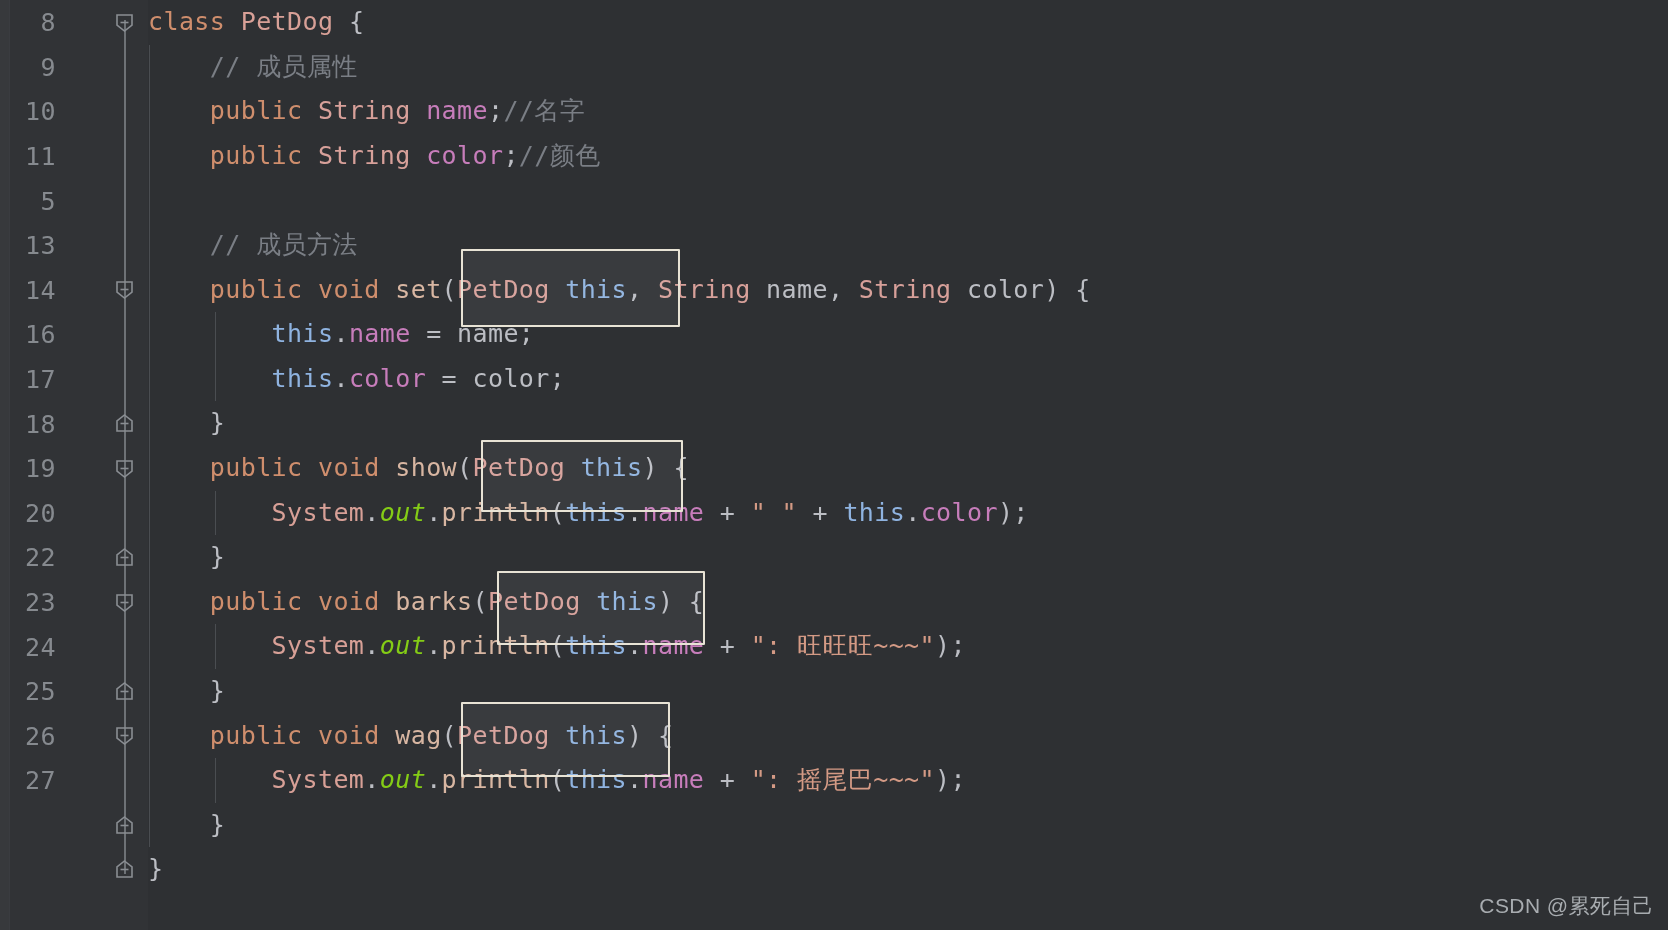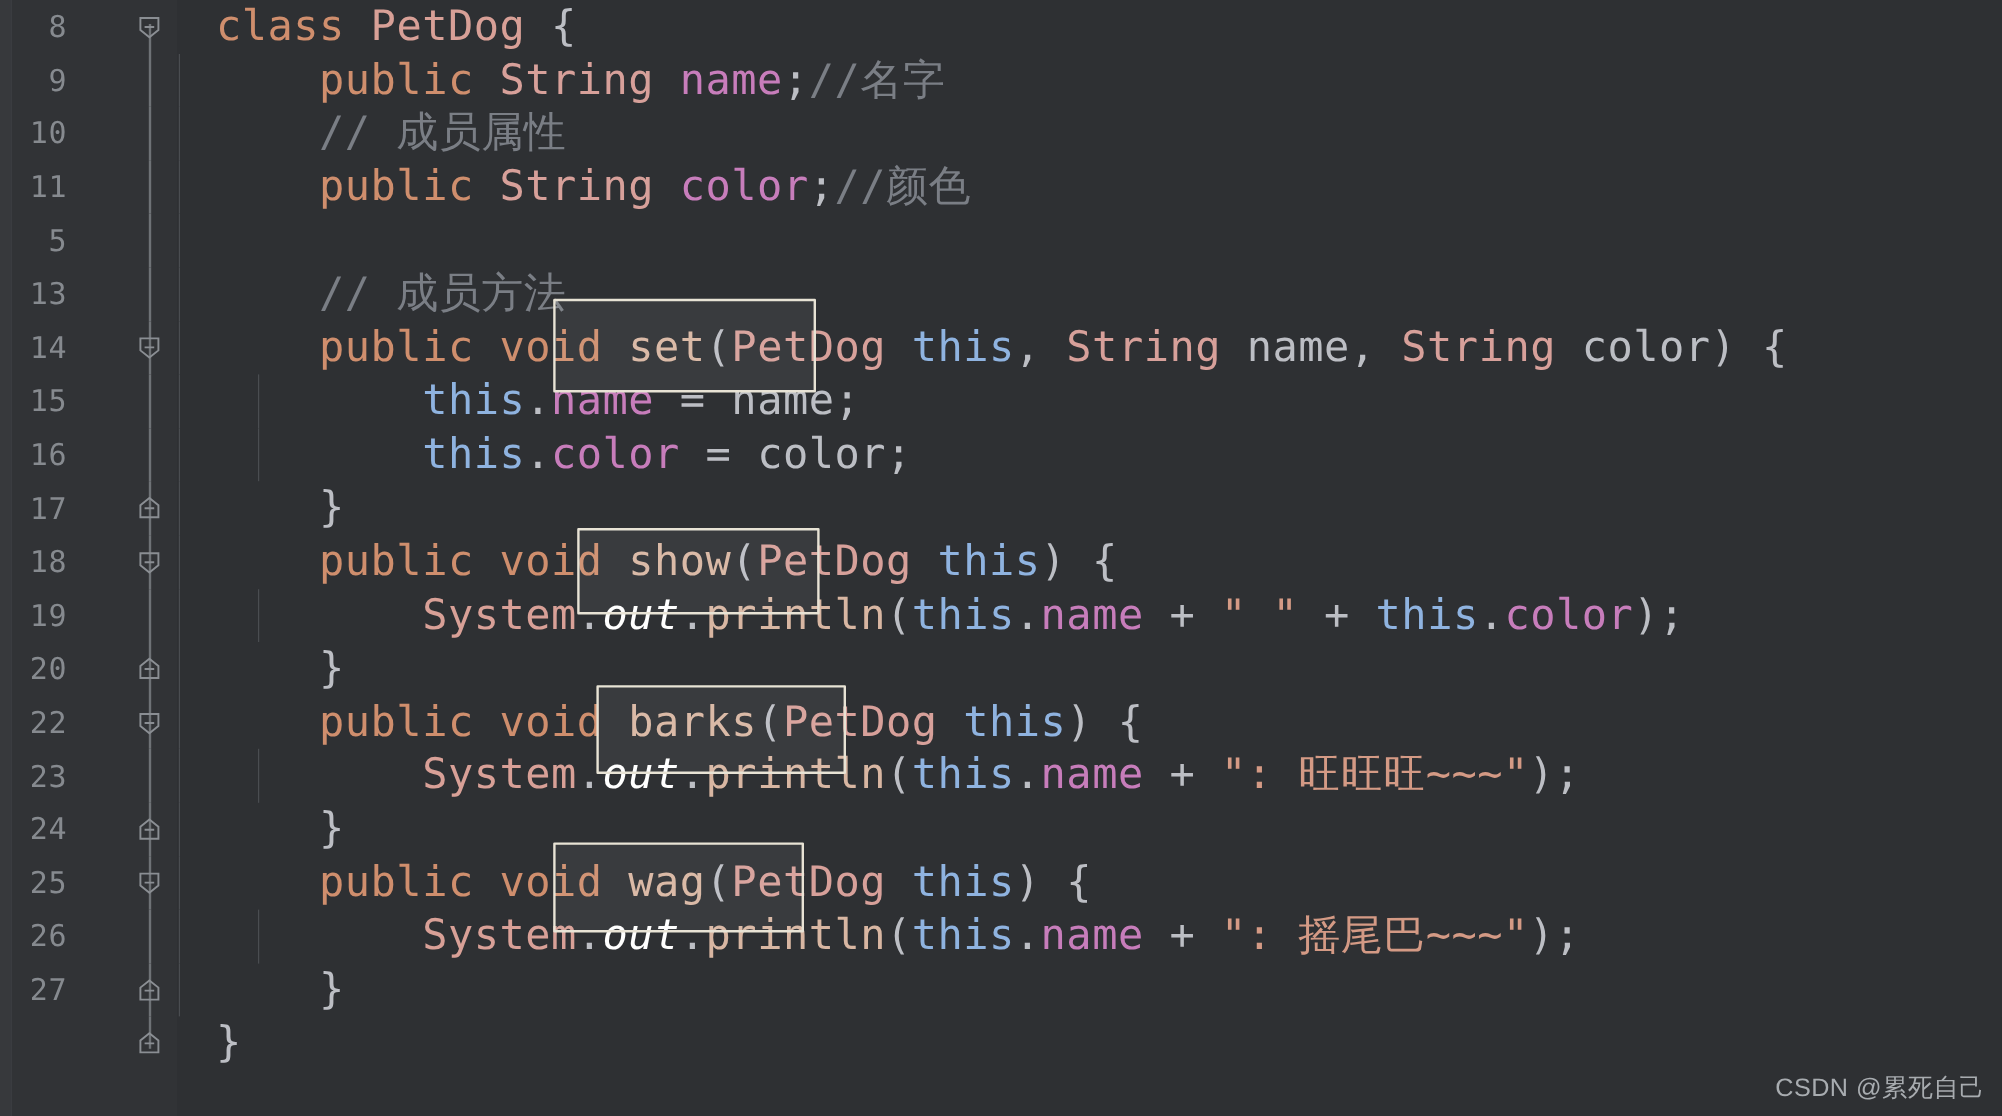--- a/index.html
+++ b/index.html
@@ -87,44 +87,43 @@
   .indentguide {
     position: absolute;
     width: 1px;
     background: #4a4d51;
   }
   .coderow {
     position: relative;
     height: 44.6px;
     white-space: pre;
     font-family: "DejaVu Sans Mono", monospace;
-    font-size: 35px;
+    font-size: 25px;
     line-height: 44.6px;
     letter-spacing: 0.4px;
-    margin-left: 32px;
   }
   .coderow .txt {
     position: absolute;
     left: 0;
     top: 0;
     white-space: pre;
   }
 
   
   .kw      { color: #cf8e6d; }
   .type    { color: #d7a09a; }
   .ident   { color: #bcbec4; }
   .field   { color: #c77dbb; }
   .plain   { color: #bcbec4; }
   .comment { color: #7a7e85; }
   .str     { color: #d49a85; }
   .punc    { color: #bcbec4; }
   .method  { color: #d8b6a2; }
   .thisk   { color: #8fb3e0; }
-  .statik  { color: #ffffff; font-style: italic; }
+  .statik  { color: #84cc16; font-style: italic; }
   .classn  { color: #d8a097; }
 
   
   .hlbox {
     position: absolute;
     background: rgba(255,255,255,0.055);
     border: 2.5px solid #e8e3d5;
     box-sizing: border-box;
     border-radius: 1px;
     pointer-events: none;
@@ -172,23 +171,20 @@
           <div class="lnnum">11</div>
         </div>
         <div class="lnrow">
           <div class="lnnum">5</div>
         </div>
         <div class="lnrow">
           <div class="lnnum">13</div>
         </div>
         <div class="lnrow">
           <div class="lnnum">14</div>
-        </div>
-        <div class="lnrow">
-          <div class="lnnum">15</div>
         </div>
         <div class="lnrow">
           <div class="lnnum">16</div>
         </div>
         <div class="lnrow">
           <div class="lnnum">17</div>
         </div>
         <div class="lnrow">
           <div class="lnnum">18</div>
         </div>
@@ -297,22 +293,22 @@
             <path d="M12.5 4 L20 10 V20 H5 V10 Z" fill="none" stroke="#8a8e93" stroke-width="1.6"></path>
             <line x1="8.5" y1="12.5" x2="16.5" y2="12.5" stroke="#8a8e93" stroke-width="1.6"></line>
           </svg>
         </div>
       </div>
   </div>
 
   <div class="codearea" id="codearea">
     <div id="coderows">
         <div class="coderow"><div class="txt"><span class="kw">class </span><span class="classn">PetDog </span><span class="punc">{</span></div></div>
+        <div class="coderow"><div class="txt"><span class="comment">    // 成员属性</span></div></div>
         <div class="coderow"><div class="txt"><span class="kw">    public </span><span class="type">String </span><span class="field">name</span><span class="punc">;</span><span class="comment">//名字</span></div></div>
-        <div class="coderow"><div class="txt"><span class="comment">    // 成员属性</span></div></div>
         <div class="coderow"><div class="txt"><span class="kw">    public </span><span class="type">String </span><span class="field">color</span><span class="punc">;</span><span class="comment">//颜色</span></div></div>
         <div class="coderow"><div class="txt"></div></div>
         <div class="coderow"><div class="txt"><span class="comment">    // 成员方法</span></div></div>
         <div class="coderow"><div class="txt"><span class="kw">    public </span><span class="kw">void </span><span class="method">set</span><span class="punc">(</span><span class="type">PetDog </span><span class="thisk">this</span><span class="punc">, </span><span class="type">String </span><span class="ident">name</span><span class="punc">, </span><span class="type">String </span><span class="ident">color</span><span class="punc">) {</span></div></div>
         <div class="coderow"><div class="txt"><span class="thisk">        this</span><span class="punc">.</span><span class="field">name</span><span class="punc"> = </span><span class="plain">name</span><span class="punc">;</span></div></div>
         <div class="coderow"><div class="txt"><span class="thisk">        this</span><span class="punc">.</span><span class="field">color</span><span class="punc"> = </span><span class="plain">color</span><span class="punc">;</span></div></div>
         <div class="coderow"><div class="txt"><span class="punc">    }</span></div></div>
         <div class="coderow"><div class="txt"><span class="kw">    public </span><span class="kw">void </span><span class="method">show</span><span class="punc">(</span><span class="type">PetDog </span><span class="thisk">this</span><span class="punc">) {</span></div></div>
         <div class="coderow"><div class="txt"><span class="classn">        System</span><span class="punc">.</span><span class="statik">out</span><span class="punc">.</span><span class="method">println</span><span class="punc">(</span><span class="thisk">this</span><span class="punc">.</span><span class="field">name</span><span class="punc"> + </span><span class="str">" "</span><span class="punc"> + </span><span class="thisk">this</span><span class="punc">.</span><span class="field">color</span><span class="punc">);</span></div></div>
         <div class="coderow"><div class="txt"><span class="punc">    }</span></div></div>

